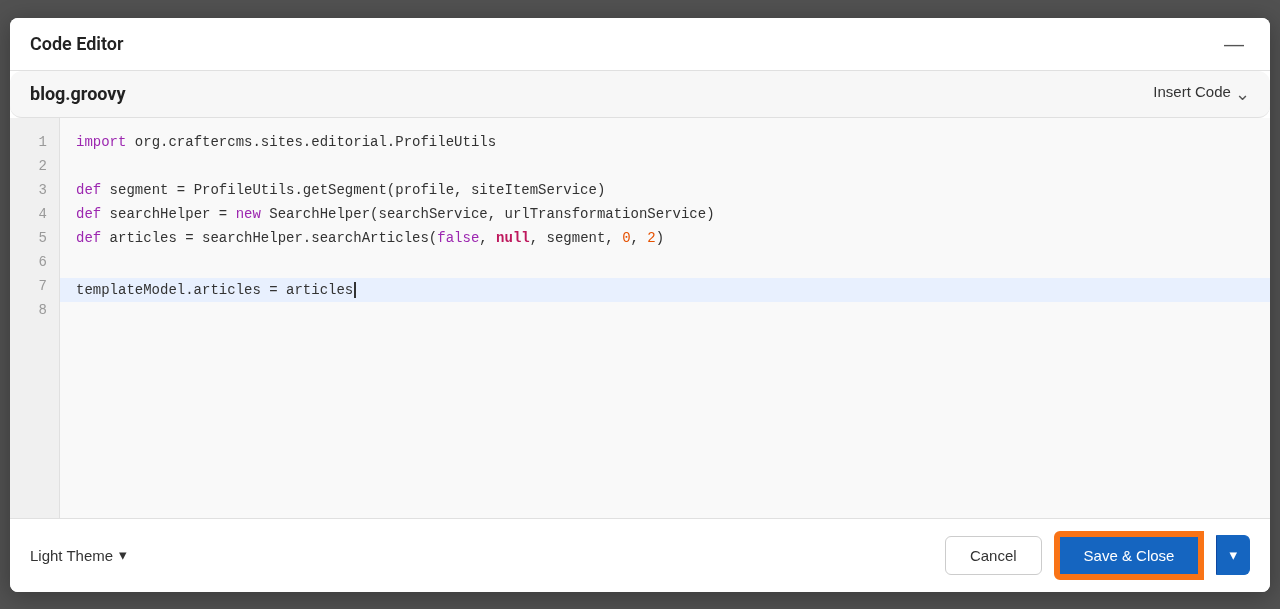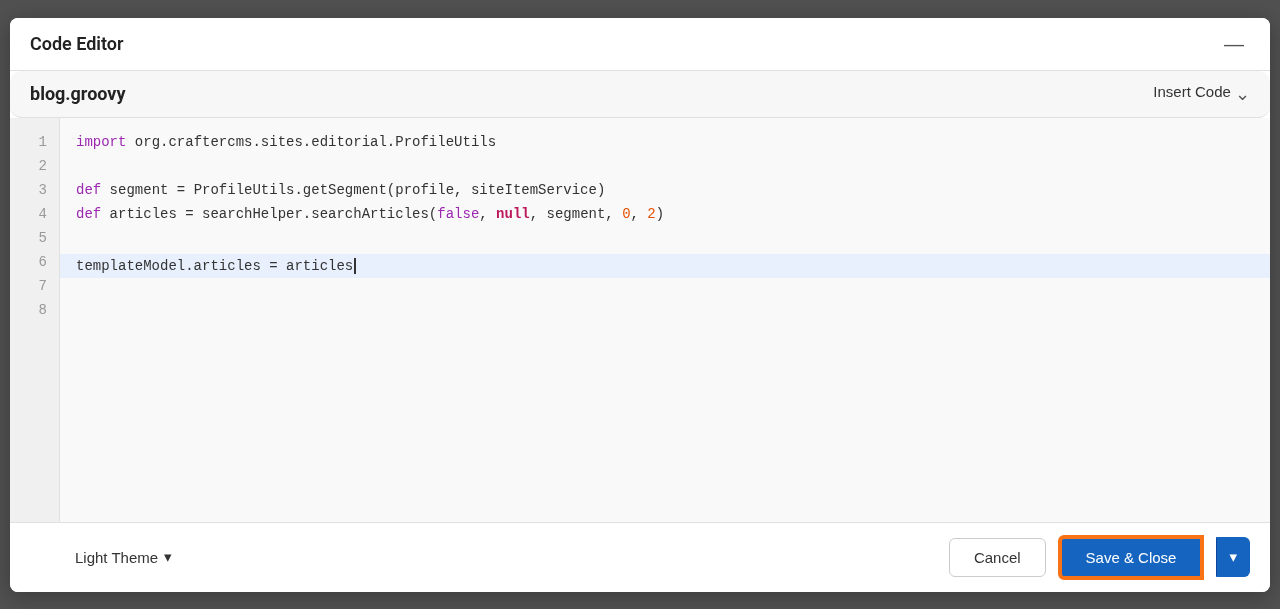--- a/index.html
+++ b/index.html
@@ -170,21 +170,20 @@
 
     .theme-selector {
       display: flex;
       align-items: center;
       gap: 6px;
       font-size: 15px;
       color: #333;
       cursor: pointer;
       background: none;
       border: none;
-      margin-left: 45px;
     }
 
     .footer-actions {
       display: flex;
       align-items: center;
       gap: 12px;
     }
 
     .btn-cancel {
       padding: 10px 24px;
@@ -193,21 +192,21 @@
       border: 1px solid #ccc;
       border-radius: 6px;
       cursor: pointer;
       color: #333;
     }
 
     .btn-save {
       padding: 10px 24px;
       font-size: 15px;
       background: #1565c0;
-      border: 4px solid #f97316;
+      border: 6px solid #f97316;
       border-radius: 6px 0 0 6px;
       cursor: pointer;
       color: #fff;
       font-weight: 500;
     }
 
     .btn-save-dropdown {
       padding: 10px 12px;
       font-size: 15px;
       background: #1565c0;
@@ -260,20 +259,21 @@
 
       <div class="code-content">
 
 
         <div class="code-line"><span class="kw-import">import</span><span class="text-normal"> org.craftercms.sites.editorial.ProfileUtils</span></div>
 
         <div class="code-line"> </div>
 
         <div class="code-line"><span class="kw-def">def</span><span class="text-normal"> segment = ProfileUtils.getSegment(profile, siteItemService)</span></div>
 
+        <div class="code-line"><span class="kw-def">def</span><span class="text-normal"> searchHelper = </span><span class="kw-new">new</span><span class="text-normal"> SearchHelper(searchService, urlTransformationService)</span></div>
 
         <div class="code-line"><span class="kw-def">def</span><span class="text-normal"> articles = searchHelper.searchArticles(</span><span class="kw-false">false</span><span class="text-normal">, </span><span class="kw-null">null</span><span class="text-normal">, segment, </span><span class="num">0</span><span class="text-normal">, </span><span class="num">2</span><span class="text-normal">)</span></div>
 
         <div class="code-line"> </div>
 
         <div class="code-line highlighted"><span class="text-normal">templateModel.articles = articles</span><span class="cursor-blink"></span></div>
       </div>
     </div>
 
     <div class="modal-footer">

